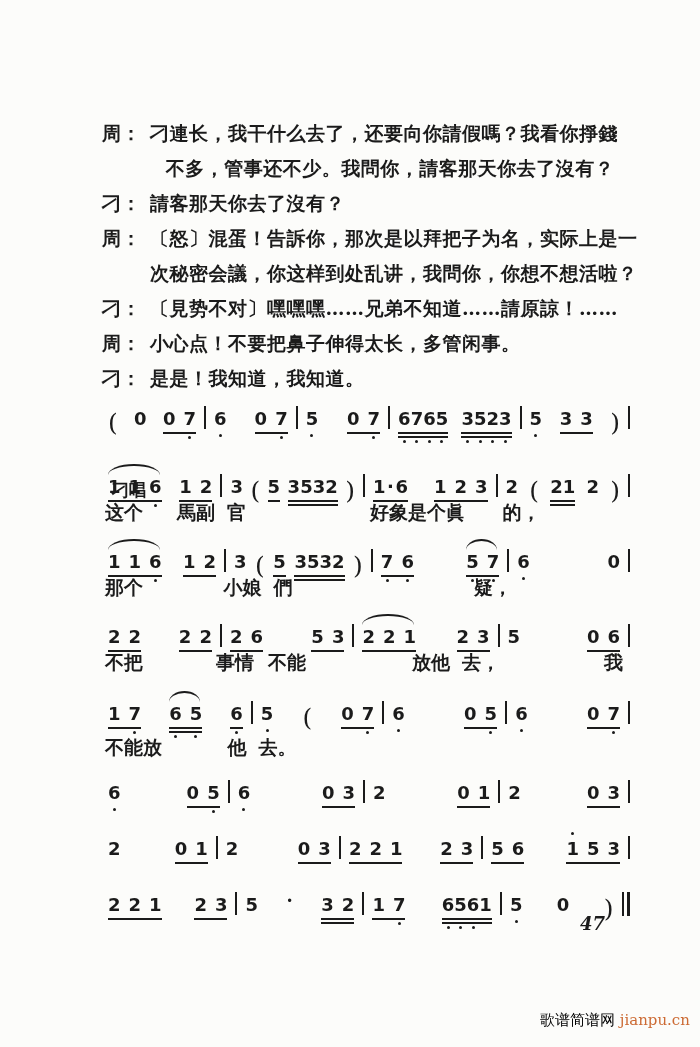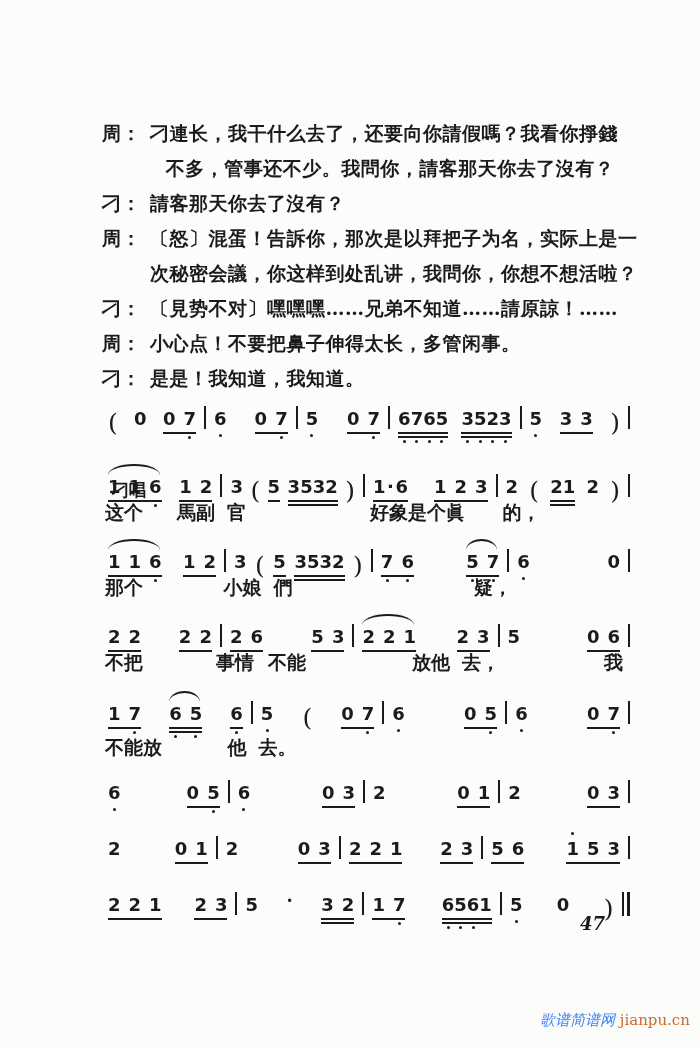--- a/index.html
+++ b/index.html
@@ -598,17 +598,17 @@
           <span class="sym">)</span>
         </div>
         <div class="endgroup">
           <div class="bar-thin"></div>
           <div class="bar-thick"></div>
         </div>
       </div>
     </div>
   <div class="page-number">47</div>
   <div class="watermark">
-    <span style="color: #3b82f6; font-style: italic;">歌谱简谱网</span>
+    <span style="color: #000000;">歌谱简谱网</span>
     <span> </span>
     <span style="color: rgb(204, 106, 51);">jianpu.cn</span>
   </div>
 </div>
 
 </body></html>

